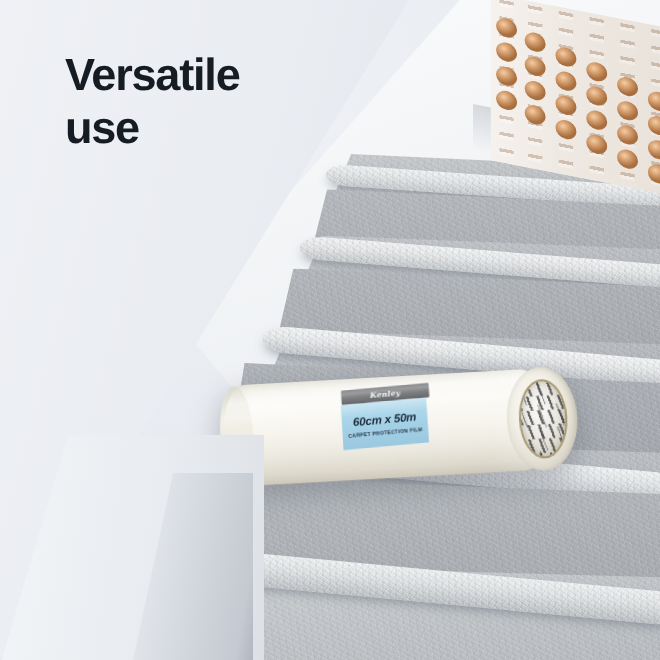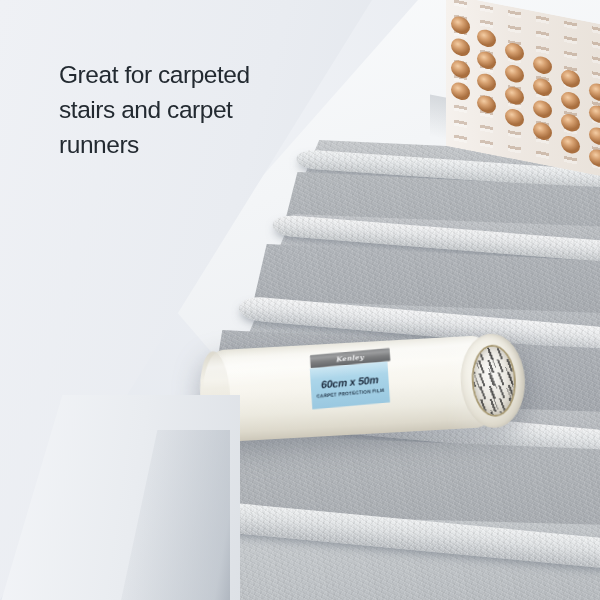--- a/index.html
+++ b/index.html
@@ -522,16 +522,16 @@
       </div>
     </div>
   </div>
 
   <div class="wall-diagonal"></div>
   <div class="wall-diagonal-edge"></div>
   <div class="wall-lower"></div>
   <div class="wall-lower-shadow"></div>
 
   <div class="copy">
-    <p class="subcopy">Great for carpeted stairs and carpet runners</p>
+    <h1 class="headline">Versatile use</h1>
   </div>
 
 </div>
 
 </body></html>

